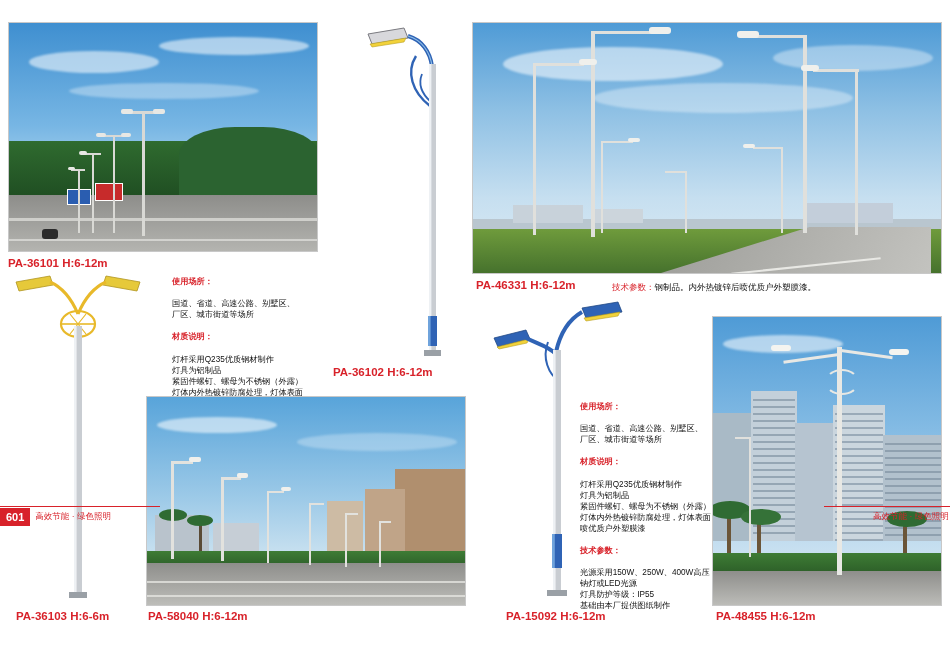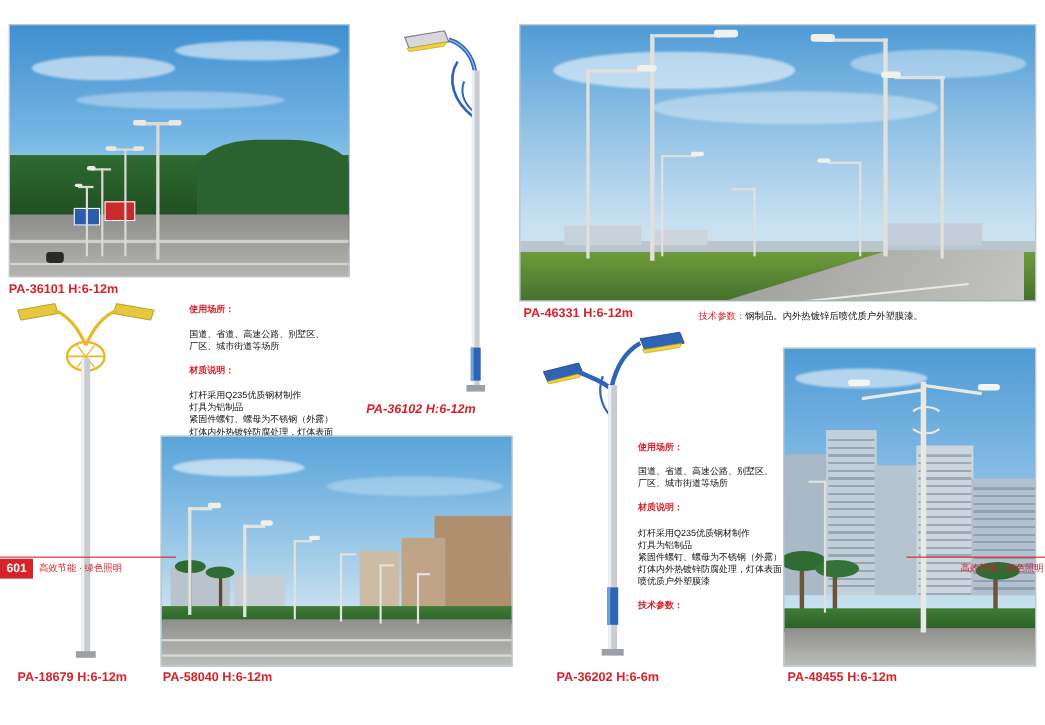--- a/index.html
+++ b/index.html
@@ -60,21 +60,20 @@
     font-size: 11.5px;
     font-weight: bold;
     white-space: nowrap;
     letter-spacing: 0;
   }
   .tech-note {
     position: absolute;
     color: #d8222a;
     font-size: 8.5px;
     white-space: nowrap;
-    margin-left: 23px;
   }
   .tech-note .blk { color: #111111; }
   
   .spec {
     position: absolute;
     font-size: 8.2px;
     line-height: 1.35;
     color: #111111;
     white-space: pre-line;
   }
@@ -192,21 +191,21 @@
 
       <rect x="99" y="44" width="7" height="290" fill="#c9cdd2"></rect>
       <rect x="99" y="44" width="2.4" height="290" fill="#eef1f4"></rect>
 
       <rect x="98" y="296" width="9" height="30" fill="#2f63b5"></rect>
       <rect x="98" y="296" width="2.6" height="30" fill="#6fa3dc"></rect>
 
       <rect x="94" y="330" width="17" height="6" fill="#9aa0a6"></rect>
     </svg>
   </div>
-  <div class="caption" style="left:333px; top:350px;font-style:italic;">
+  <div class="caption" style="left:333px; top:350px;">
     <span>PA-36102 H:6-12m</span>
   </div>
 
   <div class="pole-fig" style="left:10px; top:250px; width:140px; height:340px;">
     <svg width="140" height="340" viewBox="0 0 140 340">
 
       <path d="M6 16 L40 10 L43 19 L9 25 Z" fill="#e6c93a" stroke="#b09420" stroke-width="0.8"></path>
 
       <path d="M96 10 L130 16 L127 25 L93 19 Z" fill="#e6c93a" stroke="#b09420" stroke-width="0.8"></path>
 
@@ -216,21 +215,21 @@
       <ellipse cx="68" cy="58" rx="17" ry="13" fill="none" stroke="#e8b92a" stroke-width="2.2"></ellipse>
       <path d="M52 58 L84 58" stroke="#e8b92a" stroke-width="1.6"></path>
       <path d="M60 48 L76 68 M76 48 L60 68" stroke="#e8b92a" stroke-width="1.2"></path>
 
       <rect x="64" y="60" width="8" height="268" fill="#c9cdd2"></rect>
       <rect x="64" y="60" width="2.6" height="268" fill="#eef1f4"></rect>
       <rect x="59" y="326" width="18" height="6" fill="#9aa0a6"></rect>
     </svg>
   </div>
   <div class="caption" style="left:16px; top:594px;">
-    <span>PA-18679 H:6-12m</span>
+    <span>PA-36103 H:6-6m</span>
   </div>
 
   <div class="photo" style="left:146px; top:380px; width:320px; height:210px; background:#8cc2e4;">
     <div class="sky" style="background:linear-gradient(#58a4da 0%, #9fcbe8 50%, #cfe4f1 80%, #e2eef5 100%);"></div>
     <div class="cloudband" style="left:10px; top:20px; width:120px; height:16px;"></div>
     <div class="cloudband" style="left:150px; top:36px; width:160px; height:18px; opacity:.5;"></div>
 
     <div style="position:absolute; right:0; top:72px; width:70px; height:86px; background:#b08f6e;"></div>
     <div style="position:absolute; right:60px; top:92px; width:40px; height:66px; background:#c0a488;"></div>
     <div style="position:absolute; right:102px; top:104px; width:36px; height:54px; background:#cdbba4;"></div>
@@ -330,34 +329,38 @@
       <path d="M62 44 C56 60 62 76 74 84" fill="none" stroke="#2f63b5" stroke-width="2"></path>
 
       <rect x="67" y="52" width="8" height="242" fill="#c9cdd2"></rect>
       <rect x="67" y="52" width="2.6" height="242" fill="#eef1f4"></rect>
       <rect x="66" y="236" width="10" height="34" fill="#2f63b5"></rect>
       <rect x="66" y="236" width="2.8" height="34" fill="#6fa3dc"></rect>
       <rect x="61" y="292" width="20" height="6" fill="#9aa0a6"></rect>
     </svg>
   </div>
   <div class="caption" style="left:506px; top:594px;">
-    <span>PA-36202 H:6-6m</span>
+    <span>PA-15092 H:6-12m</span>
   </div>
 
   <div class="spec" style="left:580px; top:374px; width:150px;">
     <span class="hdr">使用场所：</span>
     <span class="body">国道、省道、高速公路、别墅区、
 厂区、城市街道等场所</span>
     <span class="hdr">材质说明：</span>
     <span class="body">灯杆采用Q235优质钢材制作
 灯具为铝制品
 紧固件螺钉、螺母为不锈钢（外露）
 灯体内外热镀锌防腐处理，灯体表面
 喷优质户外塑膜漆</span>
     <span class="hdr">技术参数：</span>
+    <span class="body">光源采用150W、250W、400W高压
+钠灯或LED光源
+灯具防护等级：IP55
+基础由本厂提供图纸制作</span>
   </div>
 
   <div class="photo" style="left:712px; top:300px; width:230px; height:290px; background:#9cc8e6;">
     <div class="sky" style="background:linear-gradient(#4f9bd6 0%, #8cc0e6 45%, #c6dff0 80%, #dfecf4 100%);"></div>
     <div class="cloudband" style="left:10px; top:18px; width:120px; height:18px;"></div>
 
     <div style="position:absolute; left:0; top:96px; width:40px; height:128px; background:#a9bac6;"></div>
     <div style="position:absolute; left:38px; top:74px; width:46px; height:150px; background:#c3d0da;"></div>
     <div style="position:absolute; left:82px; top:106px; width:40px; height:118px; background:#b6c4d0;"></div>
     <div style="position:absolute; left:120px; top:88px; width:52px; height:136px; background:#cbd6de;"></div>

